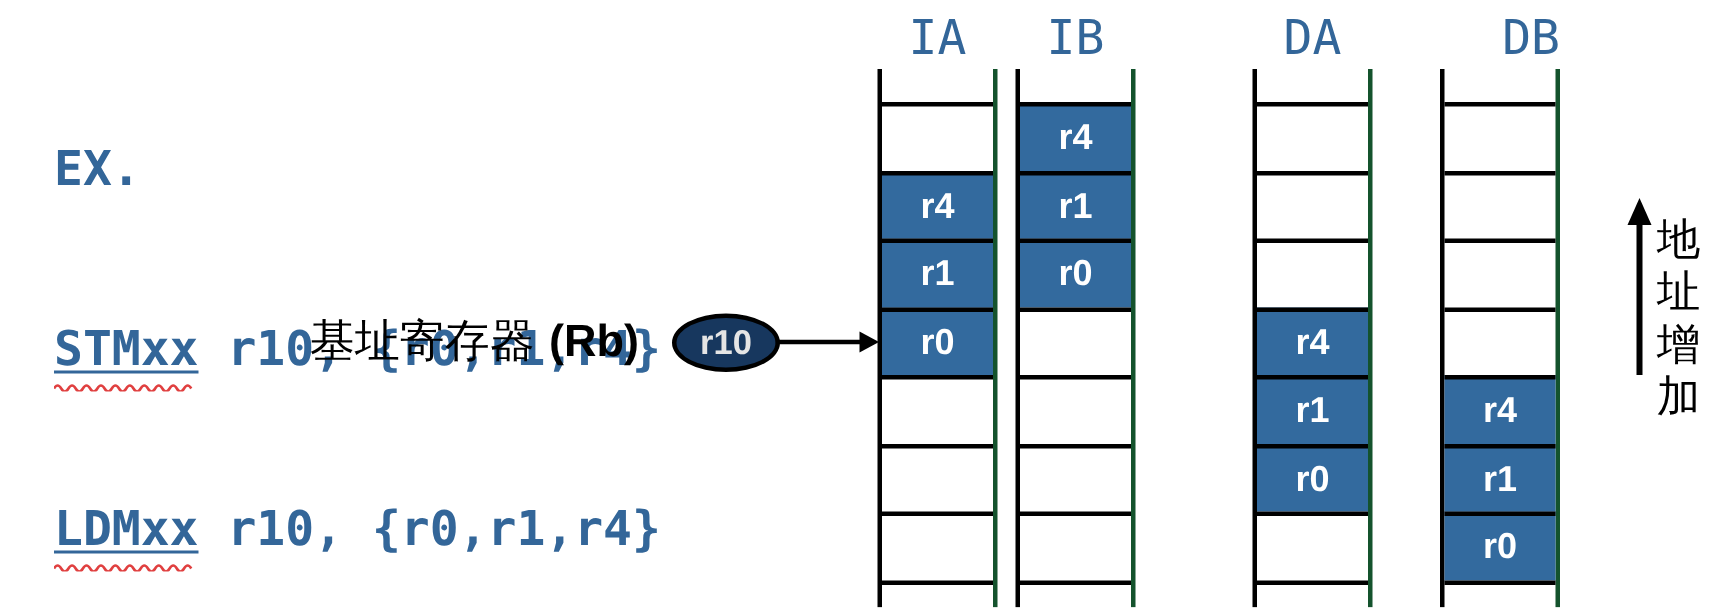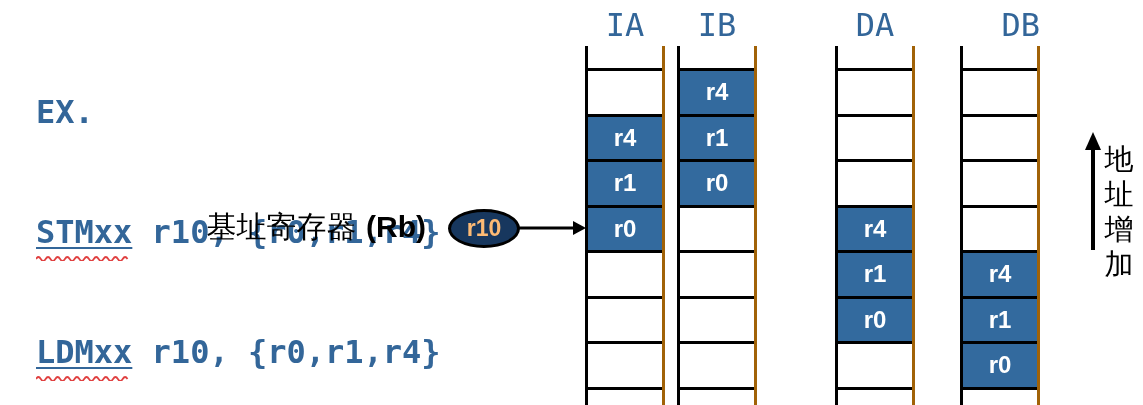--- a/index.html
+++ b/index.html
@@ -62,21 +62,21 @@
     top: 209px;
     width: 72px;
     height: 39px;
     box-sizing: border-box;
     background: #17375E;
     border: 3px solid #000000;
     border-radius: 50%;
     display: flex;
     align-items: center;
     justify-content: center;
-    color: #fdba74;
+    color: #e5e5e5;
     font-weight: bold;
     font-size: 23px;
   }
   .pointer-arrow { position: absolute; left: 517px; top: 217px; }
 
   
   .col-header {
     position: absolute;
     top: 6px;
     width: 80px;
@@ -86,21 +86,21 @@
     font-size: 32px;
     color: #336699;
   }
   .ladder {
     position: absolute;
     top: 46px;
     width: 80px;
     height: 359px;
     box-sizing: border-box;
     border-left: 3px solid #000000;
-    border-right: 3px solid #a16207;
+    border-right: 3px solid #14532d;
   }
   .ladder .spacer-top { height: 22px; }
   .ladder .cell {
     height: 45.5px;
     box-sizing: border-box;
     border-top: 3px solid #000000;
     display: flex;
     align-items: center;
     justify-content: center;
   }

